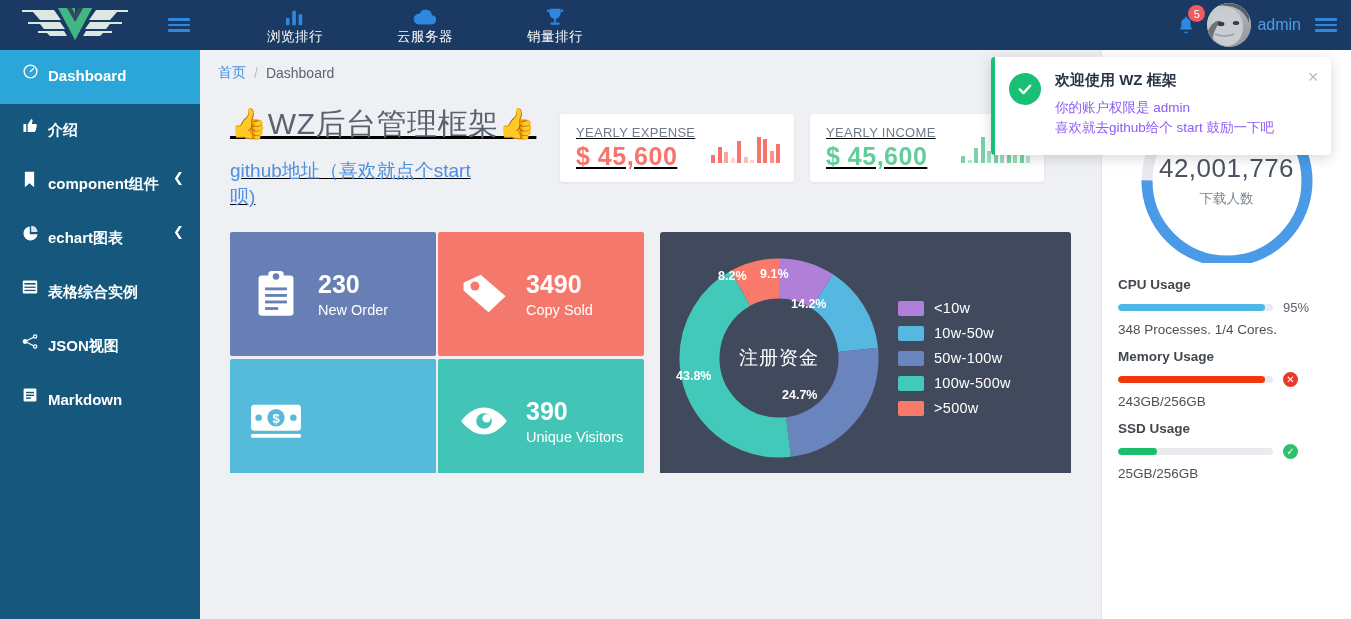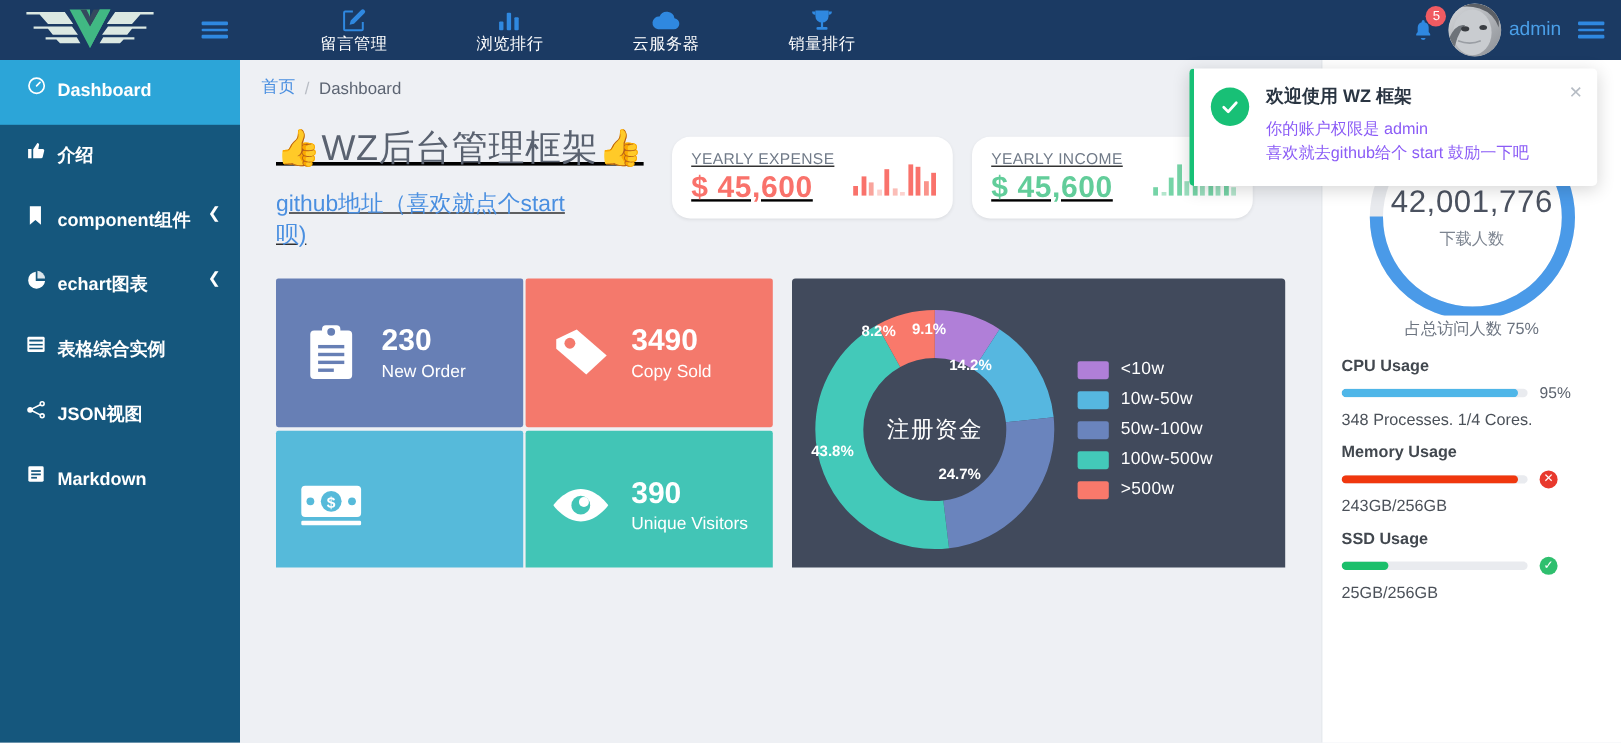--- a/index.html
+++ b/index.html
@@ -79,21 +79,21 @@
   .hero-title {
     font-size: 30px; color: #5a6270; font-weight: normal; line-height: 36px;
     letter-spacing: .5px;
   }
   .hero-link {
     display: block; margin-top: 16px; color: #4a8fe0; font-size: 19px;
     line-height: 26px; cursor: pointer; width: 258px;
   }
   .mini-cards { display: flex; gap: 16px; padding-top: 20px; }
   .mini-card {
-    width: 234px; height: 68px; background: #fff; border-radius: 15px;
+    width: 234px; height: 68px; background: #fff; border-radius: 3px;
     box-shadow: 0 1px 3px rgba(0,0,0,.07);
     display: flex; align-items: center; justify-content: space-between; padding: 8px 14px 8px 16px;
   }
   .mini-label { font-size: 13px; color: #707a88; letter-spacing: .3px; }
   .mini-value { font-size: 25px; font-weight: bold; letter-spacing: .5px; margin-top: 2px; }
   .spark { display: flex; align-items: flex-end; gap: 2.5px; height: 30px; }
   .spark i { display: block; width: 4px; border-radius: 0; }
 
   
   .panels { display: flex; gap: 16px; margin-top: 22px; }
@@ -186,29 +186,20 @@
 
     <div class="hamburger-left">
       <div>
         <span></span>
           <span></span>
           <span></span>
       </div>
     </div>
 
     <div class="nav-items">
-      <div class="nav-item">
-        <span class="nav-icon">
-          <svg width="22" height="22" viewBox="0 0 24 24" fill="none" stroke="#2f88e0" stroke-width="1.8">
-            <path d="M20 13.5V20a1 1 0 0 1-1 1H4a1 1 0 0 1-1-1V5a1 1 0 0 1 1-1h7"></path>
-            <path d="M18.5 2.5a2.12 2.12 0 0 1 3 3L12 15l-4 1 1-4 9.5-9.5z" fill="#2f88e0" stroke="none"></path>
-          </svg>
-        </span>
-        <span class="nav-label">留言管理</span>
-      </div>
 
       <div class="nav-item">
         <span class="nav-icon">
           <svg width="22" height="20" viewBox="0 0 24 22" fill="#2f88e0">
             <rect x="2" y="12" width="4" height="8" rx="1"></rect>
             <rect x="9" y="4" width="4" height="16" rx="1"></rect>
             <rect x="16" y="8" width="4" height="12" rx="1"></rect>
           </svg>
         </span>
         <span class="nav-label">浏览排行</span>
@@ -537,21 +528,20 @@
     <div class="gauge-wrap">
       <svg width="220" height="172" viewBox="0 0 220 172">
         <circle cx="110" cy="90" r="80" fill="none" stroke="#e8eaee" stroke-width="11"></circle>
         <circle cx="110" cy="90" r="80" fill="none" stroke="#4a9ae8" stroke-width="11" stroke-dasharray="376.99 125.66" stroke-dashoffset="0" transform="rotate(-90 110 90)"></circle>
       </svg>
       <div class="gauge-text">
         <div class="gauge-num">42,001,776</div>
         <div class="gauge-sub">下载人数</div>
       </div>
     </div>
-    <div class="gauge-foot">占总访问人数 75%</div>
 
     <div class="usage">
       <div class="usage-title">CPU Usage</div>
       <div class="usage-row">
         <div class="bar-track">
           <div class="bar-fill" style="width:95%;background:#4fb6e8"></div>
         </div>
         <span class="usage-pct">95%</span>
       </div>
       <div class="usage-note">348 Processes. 1/4 Cores.</div>

